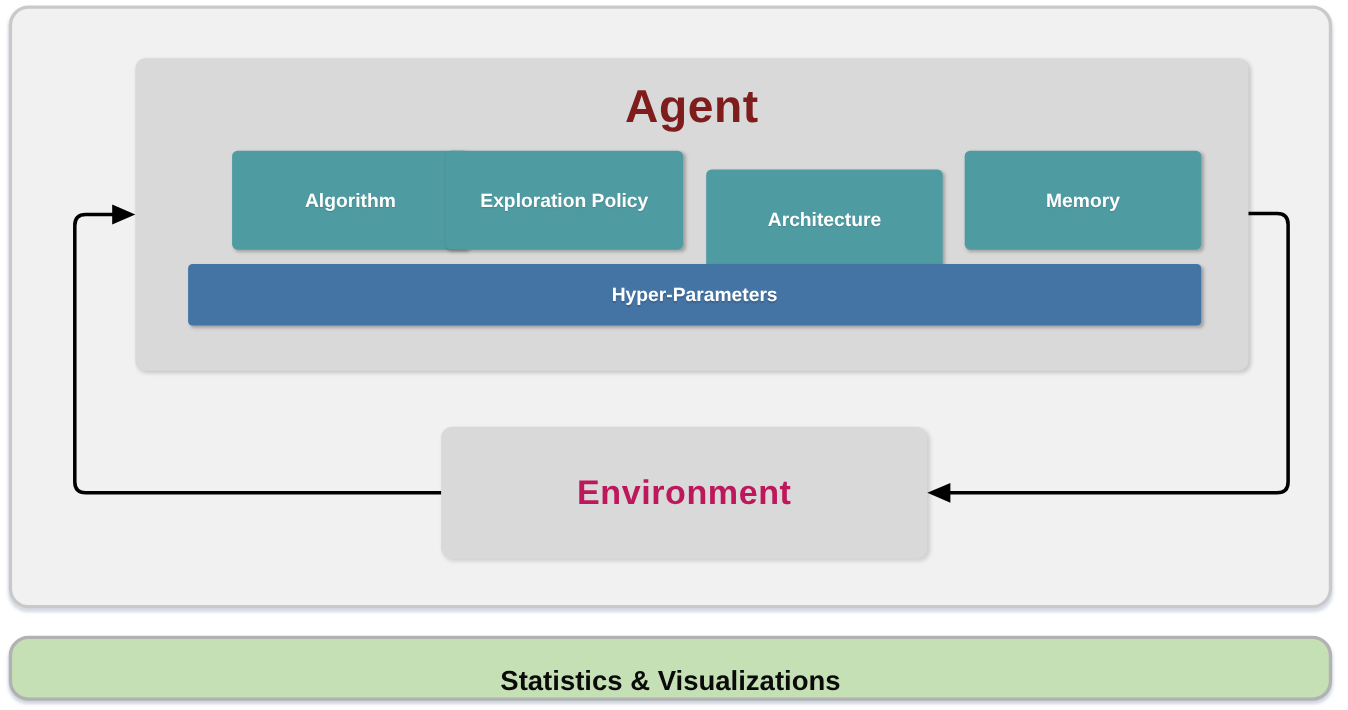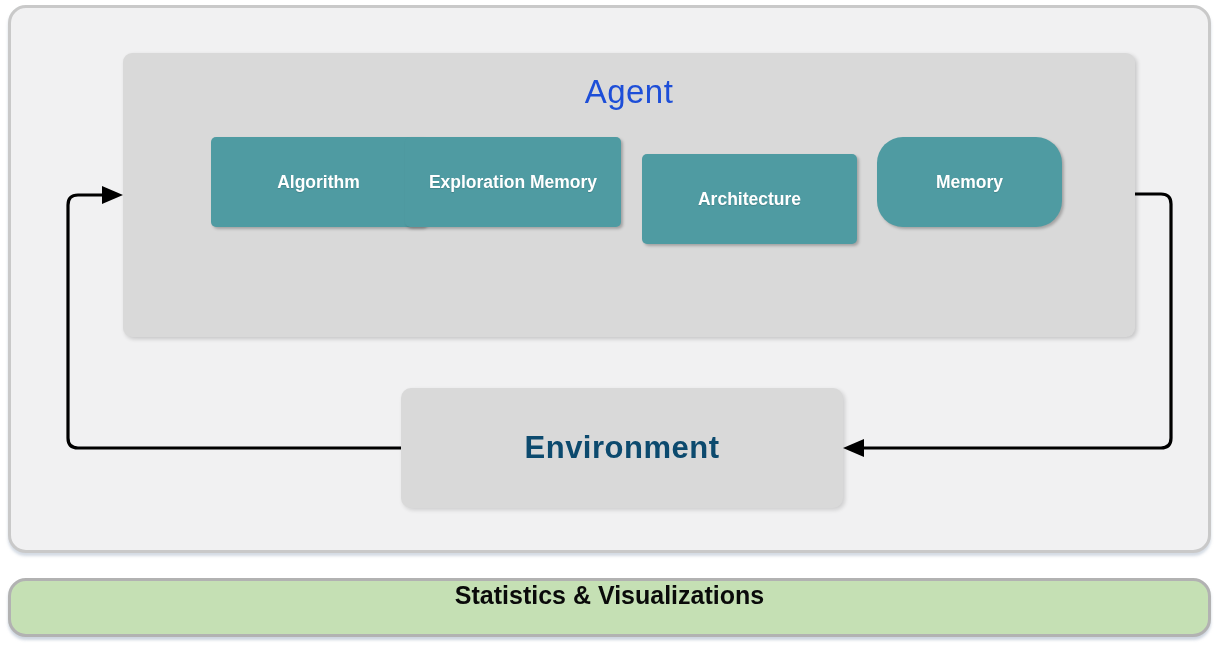--- a/index.html
+++ b/index.html
@@ -38,23 +38,23 @@
     background: #d9d9d9;
     border-radius: 9px;
     box-shadow: 2px 2px 4px rgba(0,0,0,0.18);
   }
   .agent-title {
     position: absolute;
     left: 0;
     top: 20px;
     width: 100%;
     text-align: center;
-    font-size: 33px;
-    font-weight: normal;
-    color: #1d4ed8;
+    font-size: 42px;
+    font-weight: bold;
+    color: #7f1d1d;
     letter-spacing: 0.5px;
   }
   
   .module-box {
     position: absolute;
     top: 137px;
     height: 90px;
     background: #4f9ba2;
     border-radius: 5px;
     box-shadow: 2px 2px 3px rgba(0,0,0,0.25);
@@ -62,21 +62,21 @@
     align-items: center;
     justify-content: center;
     color: #ffffff;
     font-weight: bold;
     font-size: 17.5px;
     text-shadow: 0 1px 1px rgba(0,0,0,0.15);
   }
   .module-algorithm    { left: 171px; width: 215px; margin-left: 40px; }
   .module-exploration  { left: 405px; width: 216px; }
   .module-architecture { left: 642px; width: 215px; margin-top: 17px; }
-  .module-memory       { left: 877px; width: 185px; border-radius: 26px; }
+  .module-memory       { left: 877px; width: 215px; }
   
   .hyperparams-bar {
     position: absolute;
     left: 171px;
     top: 240px;
     width: 921px;
     height: 56px;
     background: #4474a3;
     border-radius: 4px;
     box-shadow: 2px 2px 3px rgba(0,0,0,0.25);
@@ -96,21 +96,21 @@
     width: 442px;
     height: 120px;
     background: #d9d9d9;
     border-radius: 10px;
     box-shadow: 2px 2px 4px rgba(0,0,0,0.15);
     display: flex;
     align-items: center;
     justify-content: center;
     font-size: 31px;
     font-weight: bold;
-    color: #0c4a6e;
+    color: #be185d;
     letter-spacing: 0.5px;
   }
   
   .arrow-layer {
     position: absolute;
     left: 0;
     top: 0;
     width: 1225px;
     height: 645px;
     pointer-events: none;
@@ -121,21 +121,21 @@
     left: 8px;
     top: 578px;
     width: 1203px;
     height: 59px;
     background: #c5e0b4;
     border: 3px solid #b2b2b2;
     border-radius: 18px;
     box-sizing: border-box;
     box-shadow: 0 3px 3px rgba(130, 150, 175, 0.4);
     display: flex;
-    align-items: flex-start;
+    align-items: flex-end;
     justify-content: center;
     font-size: 25px;
     font-weight: bold;
     color: #0a0a0a;
   }
 </style>
 </head>
 <body>
 
 <div class="stage">
@@ -144,31 +144,34 @@
 
   <div class="agent-panel">
     <div class="agent-title">Agent</div>
   </div>
 
   <div class="module-box module-algorithm">
     <span>Algorithm</span>
   </div>
 
   <div class="module-box module-exploration">
-    <span>Exploration Memory</span>
+    <span>Exploration Policy</span>
   </div>
 
   <div class="module-box module-architecture">
     <span>Architecture</span>
   </div>
 
   <div class="module-box module-memory">
     <span>Memory</span>
   </div>
 
+  <div class="hyperparams-bar">
+    <span>Hyper-Parameters</span>
+  </div>
 
   <div class="environment-box">
     <span>Environment</span>
   </div>
 
   <svg class="arrow-layer" viewBox="0 0 1225 645" xmlns="http://www.w3.org/2000/svg" aria-hidden="true">
 
     <g>
       <path d="M 401 448 L 78 448 Q 68 448 68 438 L 68 205 Q 68 195 78 195 L 104 195" fill="none" stroke="#000000" stroke-width="3.2"></path>
       <path d="M 123 195 L 102 186 L 102 204 Z" fill="#000000"></path>

